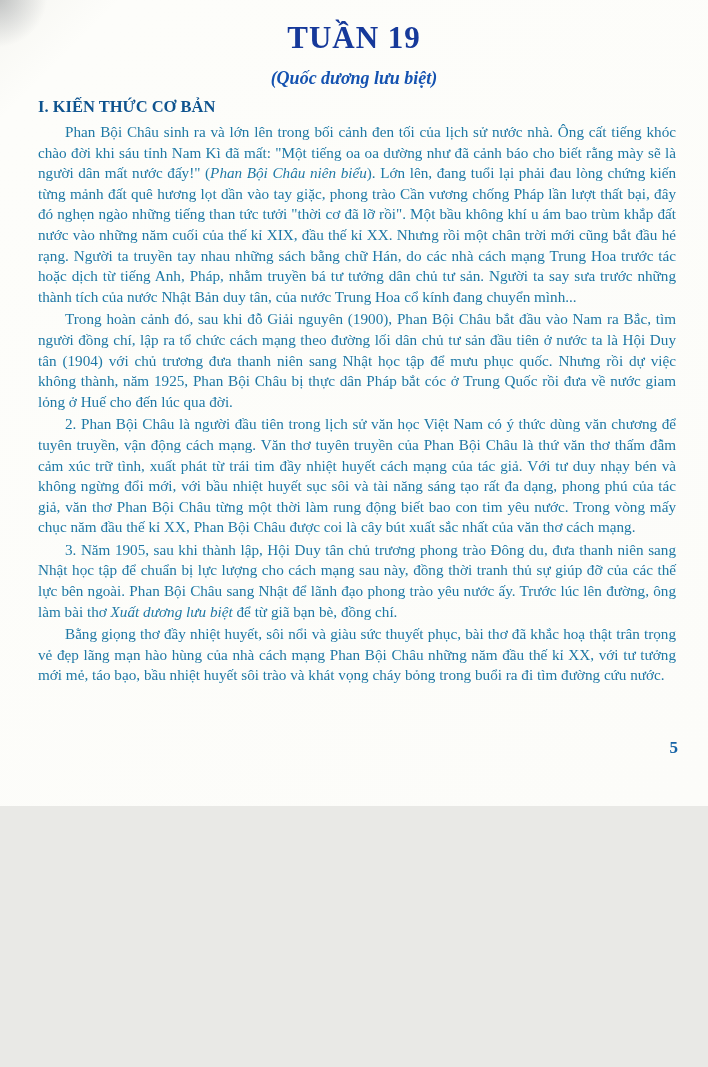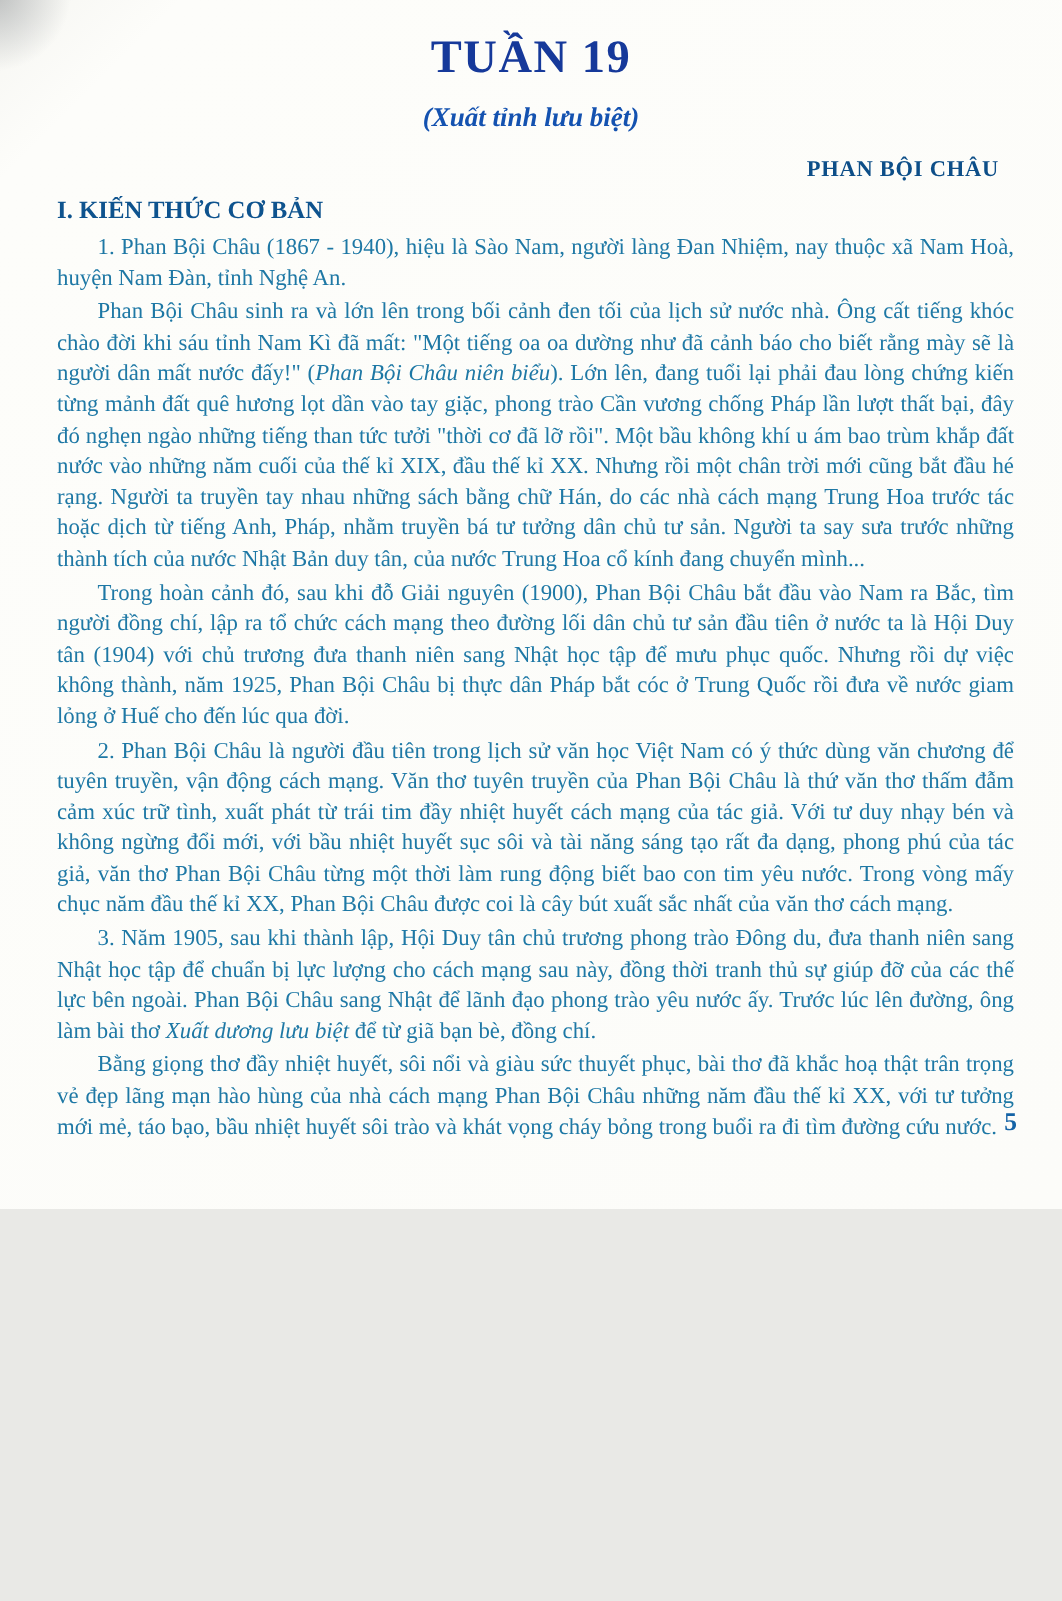--- a/index.html
+++ b/index.html
@@ -101,28 +101,26 @@
     color: #1563a6;
   }
 </style>
 </head>
 <body>
 
 <div class="page">
   <div class="corner-smudge"></div>
 
   <h1 class="week-title">TUẦN 19</h1>
-  <h3 class="lesson-subtitle">(Xuất tỉnh lưu biệt)</h3>
+  <h3 class="lesson-subtitle">(Quốc dương lưu biệt)</h3>
 
-  <div class="author">PHAN BỘI CHÂU</div>
 
   <div class="section-heading">I. KIẾN THỨC CƠ BẢN</div>
 
   <div class="body-text" id="paragraphs">
-      <p><span>1. Phan Bội Châu (1867 - 1940), hiệu là Sào Nam, người làng Đan Nhiệm, nay thuộc xã Nam Hoà, huyện Nam Đàn, tỉnh Nghệ An.</span></p>
       <p><span>Phan Bội Châu sinh ra và lớn lên trong bối cảnh đen tối của lịch sử nước nhà. Ông cất tiếng khóc chào đời khi sáu tỉnh Nam Kì đã mất: "Một tiếng oa oa dường như đã cảnh báo cho biết rằng mày sẽ là người dân mất nước đấy!" (</span><span class="italic">Phan Bội Châu niên biểu</span><span>). Lớn lên, đang tuổi lại phải đau lòng chứng kiến từng mảnh đất quê hương lọt dần vào tay giặc, phong trào Cần vương chống Pháp lần lượt thất bại, đây đó nghẹn ngào những tiếng than tức tưởi "thời cơ đã lỡ rồi". Một bầu không khí u ám bao trùm khắp đất nước vào những năm cuối của thế kỉ XIX, đầu thế kỉ XX. Nhưng rồi một chân trời mới cũng bắt đầu hé rạng. Người ta truyền tay nhau những sách bằng chữ Hán, do các nhà cách mạng Trung Hoa trước tác hoặc dịch từ tiếng Anh, Pháp, nhằm truyền bá tư tưởng dân chủ tư sản. Người ta say sưa trước những thành tích của nước Nhật Bản duy tân, của nước Trung Hoa cổ kính đang chuyển mình...</span></p>
       <p><span>Trong hoàn cảnh đó, sau khi đỗ Giải nguyên (1900), Phan Bội Châu bắt đầu vào Nam ra Bắc, tìm người đồng chí, lập ra tổ chức cách mạng theo đường lối dân chủ tư sản đầu tiên ở nước ta là Hội Duy tân (1904) với chủ trương đưa thanh niên sang Nhật học tập để mưu phục quốc. Nhưng rồi dự việc không thành, năm 1925, Phan Bội Châu bị thực dân Pháp bắt cóc ở Trung Quốc rồi đưa về nước giam lỏng ở Huế cho đến lúc qua đời.</span></p>
       <p><span>2. Phan Bội Châu là người đầu tiên trong lịch sử văn học Việt Nam có ý thức dùng văn chương để tuyên truyền, vận động cách mạng. Văn thơ tuyên truyền của Phan Bội Châu là thứ văn thơ thấm đẫm cảm xúc trữ tình, xuất phát từ trái tim đầy nhiệt huyết cách mạng của tác giả. Với tư duy nhạy bén và không ngừng đổi mới, với bầu nhiệt huyết sục sôi và tài năng sáng tạo rất đa dạng, phong phú của tác giả, văn thơ Phan Bội Châu từng một thời làm rung động biết bao con tim yêu nước. Trong vòng mấy chục năm đầu thế kỉ XX, Phan Bội Châu được coi là cây bút xuất sắc nhất của văn thơ cách mạng.</span></p>
       <p><span>3. Năm 1905, sau khi thành lập, Hội Duy tân chủ trương phong trào Đông du, đưa thanh niên sang Nhật học tập để chuẩn bị lực lượng cho cách mạng sau này, đồng thời tranh thủ sự giúp đỡ của các thế lực bên ngoài. Phan Bội Châu sang Nhật để lãnh đạo phong trào yêu nước ấy. Trước lúc lên đường, ông làm bài thơ </span><span class="italic">Xuất dương lưu biệt</span><span> để từ giã bạn bè, đồng chí.</span></p>
       <p><span>Bằng giọng thơ đầy nhiệt huyết, sôi nổi và giàu sức thuyết phục, bài thơ đã khắc hoạ thật trân trọng vẻ đẹp lãng mạn hào hùng của nhà cách mạng Phan Bội Châu những năm đầu thế kỉ XX, với tư tưởng mới mẻ, táo bạo, bầu nhiệt huyết sôi trào và khát vọng cháy bỏng trong buổi ra đi tìm đường cứu nước.</span></p>
     </div>
 
   <div class="watermark">
     <div class="wm-brand">davibooks</div>
     <div class="wm-slogan">Khát vọng tri thức</div>

